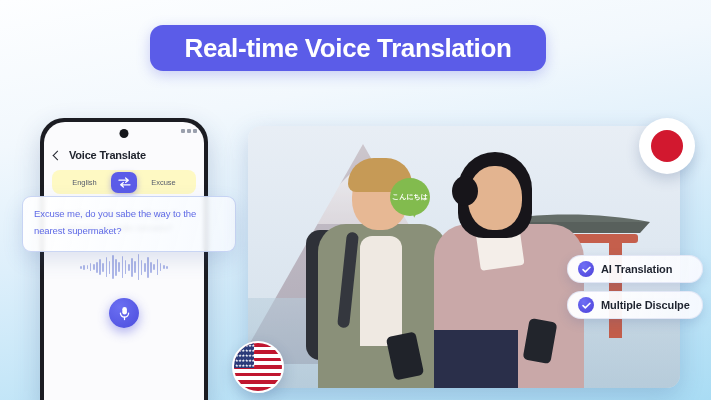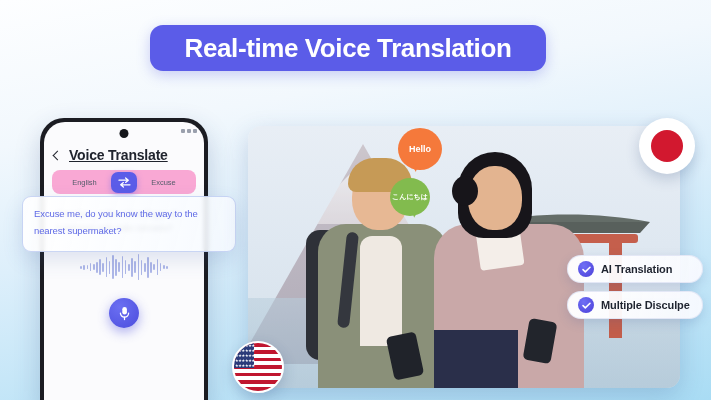--- a/index.html
+++ b/index.html
@@ -47,25 +47,25 @@
   .statusbar{
     position:absolute; right:7px; top:7px; display:flex; gap:2px; align-items:center;
   }
   .statusbar i{ display:block; width:4px; height:4px; background:#9aa0ad; border-radius:1px; }
   .nav{
     position:absolute; left:0; right:0; top:22px; height:22px;
     display:flex; align-items:center; padding-left:10px; gap:8px;
   }
   .chev{ width:7px; height:7px; border-left:1.6px solid #20242e; border-bottom:1.6px solid #20242e;
          transform:rotate(45deg); }
-  .nav-title{ font-size:14px; font-weight:bold; color:#20242e; letter-spacing:-.2px;text-decoration:underline; }
+  .nav-title{ font-size:11px; font-weight:bold; color:#20242e; letter-spacing:-.2px; }
 
   .lang-row{
     position:absolute; left:8px; right:8px; top:48px; height:24px;
-    background:#f9a8d4; border-radius:8px;
+    background:#fef9c3; border-radius:8px;
     display:flex; align-items:center; justify-content:space-between; padding:0 6px;
   }
   .lang-chip{ font-size:7.5px; color:#555c6b; flex:1; text-align:center; }
   .swap-btn{
     width:26px; height:21px; border-radius:7px; background:#5b5ce8;
     display:flex; align-items:center; justify-content:center; flex:0 0 auto;
     box-shadow:0 2px 6px rgba(91,92,232,.4);
   }
   .swap-btn svg{ display:block; }
 
@@ -292,21 +292,21 @@
         <svg width="13" height="15" viewBox="0 0 13 15" fill="none">
           <rect x="4.3" y="1" width="4.6" height="7.6" rx="2.3" fill="#fff"></rect>
           <path d="M2.4 7.1a4.1 4.1 0 0 0 8.2 0" stroke="#fff" stroke-width="1.3" stroke-linecap="round"></path>
           <path d="M6.5 11.2v2.4" stroke="#fff" stroke-width="1.3" stroke-linecap="round"></path>
         </svg>
       </div>
     </div>
   </div>
 
   <div class="en-card">
-    <p>Excuse me, do you know the way to the nearest supermaket?</p>
+    <p>Excuse me, do you sabe the way to the nearest supermaket?</p>
   </div>
 
   <div class="photo">
     <div class="fuji">
       <div class="fuji-snow"></div>
     </div>
     <div class="lake"></div>
 
     <svg class="torii" viewBox="0 0 180 140">
       <rect x="20" y="34" width="140" height="9" rx="3" fill="#c3543f"></rect>
@@ -331,23 +331,20 @@
     <div class="woman">
       <div class="w-body"></div>
       <div class="w-obi"></div>
       <div class="w-collar"></div>
       <div class="w-hair"></div>
       <div class="w-head"></div>
       <div class="w-bun"></div>
       <div class="w-phone"></div>
     </div>
 
-    <div class="bubble orange">
-      <span>Hello</span>
-    </div>
     <div class="bubble green">
       <span>こんにちは</span>
     </div>
   </div>
 
   <div class="flag-jp">
     <i></i>
   </div>
 
   <div class="flag-us">

